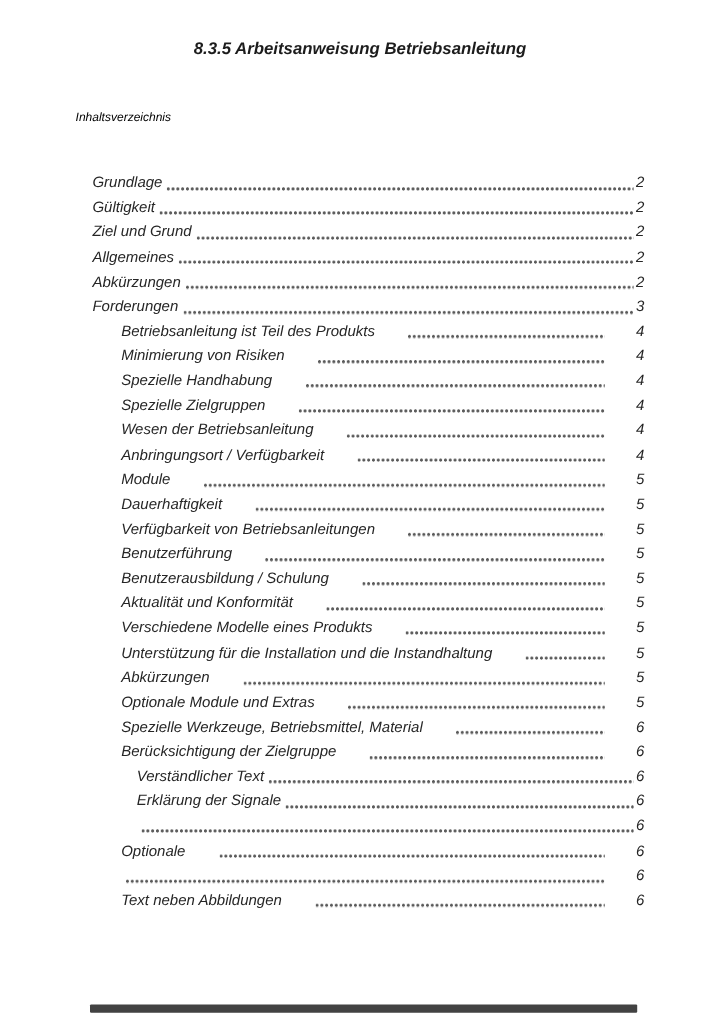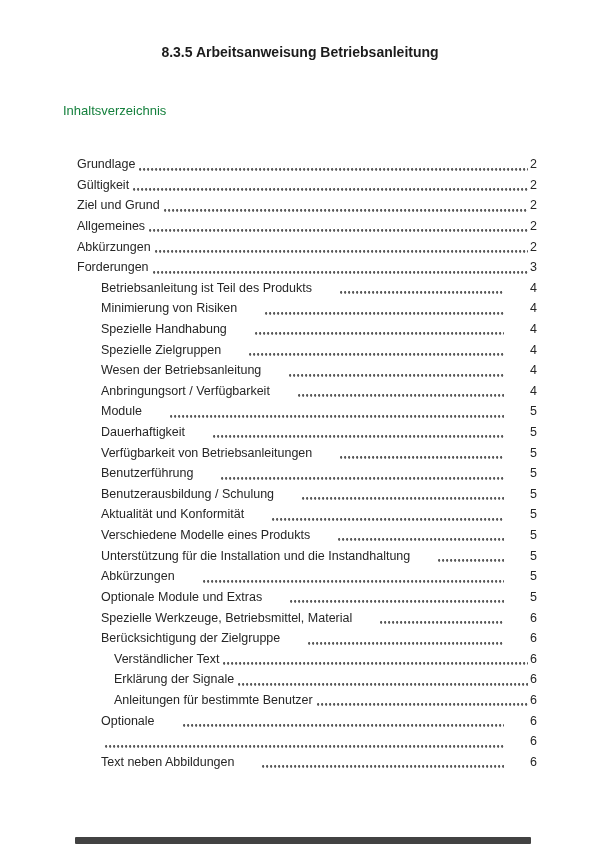--- a/index.html
+++ b/index.html
@@ -5,36 +5,37 @@
   html,body{margin:0;padding:0;}
   body{
     width:600px;height:848px;
     background:#ffffff;
     font-family:"Liberation Sans","DejaVu Sans",sans-serif;
     color:#212121;
     position:relative;overflow:hidden;
   }
   .page{
     position:absolute;inset:0;
-    padding:16px 63px;
+    padding:4px 63px;
     box-sizing:border-box;
+    font-style:italic;
   }
   .doc-title{
     margin:28px 0 0 0;
     text-align:center;
     font-size:14px;
     font-weight:bold;
     line-height:16px;
     color:#1c1c1c;
   }
   .toc-heading{
     margin-top:43px;
-    font-size:13px;
+    font-size:10px;
     line-height:15px;
-    color:#15803d;
+    color:#000000;
   }
   .toc{
     margin-top:36px;
   }
   .toc-row{
     display:flex;
     align-items:center;
     height:20.62px;
   }
   .lvl1{padding-left:14px;}
@@ -200,21 +201,20 @@
         <span class="toc-label">Verständlicher Text</span>
         <span class="leader"></span>
         <span class="toc-page">6</span>
       </div>
       <div class="toc-row lvl3">
         <span class="toc-label">Erklärung der Signale</span>
         <span class="leader"></span>
         <span class="toc-page">6</span>
       </div>
       <div class="toc-row lvl3">
-        <span class="toc-label">Anleitungen für bestimmte Benutzer</span>
         <span class="leader"></span>
         <span class="toc-page">6</span>
       </div>
       <div class="toc-row lvl2">
         <span class="toc-label">Optionale</span>
         <span class="leader"></span>
         <span class="toc-page">6</span>
       </div>
       <div class="toc-row lvl2">
         <span class="leader"></span>

